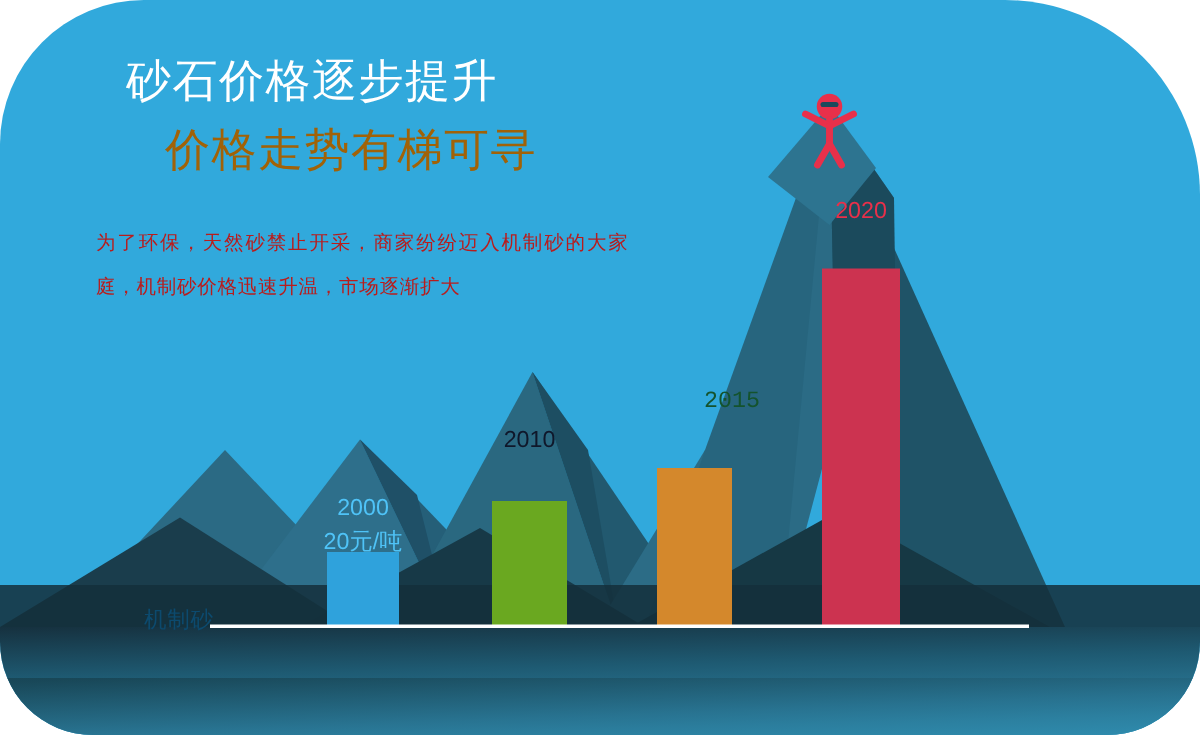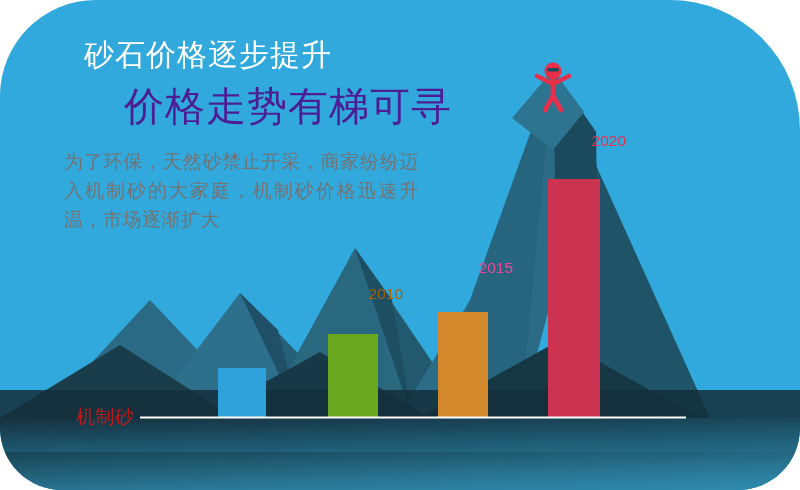--- a/index.html
+++ b/index.html
@@ -43,56 +43,56 @@
     left: 84px;
     top: 40px;
     font-size: 30px;
     line-height: 1.0;
     color: #ffffff;
     letter-spacing: 1px;
     white-space: nowrap;
   }
   .subhead {
     position: absolute;
-    left: 124px;
+    left: 110px;
     top: 86px;
-    font-size: 40px;
+    font-size: 30px;
     line-height: 1.0;
-    color: #4c1d95;
+    color: #a16207;
     letter-spacing: 1px;
     white-space: nowrap;
   }
   .body-copy {
     position: absolute;
     left: 64px;
     top: 147px;
     width: 355px;
-    font-size: 19px;
+    font-size: 13px;
     line-height: 29px;
-    color: #737373;
+    color: #b91c1c;
     letter-spacing: 0.5px;
     text-align: justify;
   }
 
   .bar-label {
     position: absolute;
-    text-align: right;
+    text-align: center;
     font-size: 15.5px;
     line-height: 23px;
     white-space: nowrap;
   }
   .bar-label .yr { display: block; }
   .bar-label .pr { display: block; }
 
   .axis-label {
     position: absolute;
-    left: 76px;
+    left: 96px;
     top: 404px;
-    font-size: 19px;
-    color: #b91c1c;
+    font-size: 15px;
+    color: #0c4a6e;
     letter-spacing: 0.5px;
     white-space: nowrap;
   }
 </style>
 </head>
 <body>
 
 <div id="stage">
 
   <svg id="card-svg" viewBox="0 0 800 490" xmlns="http://www.w3.org/2000/svg">
@@ -170,26 +170,30 @@
   </svg>
 
   <div class="text-layer">
 
     <div class="headline">砂石价格逐步提升</div>
 
     <div class="subhead">价格走势有梯可寻</div>
 
     <div class="body-copy">为了环保，天然砂禁止开采，商家纷纷迈入机制砂的大家庭，机制砂价格迅速升温，市场逐渐扩大</div>
 
-
-    <div class="bar-label" style="left:303px; top:282px; width:100px; color:#a16207;">
+    <div class="bar-label" style="left:192px; top:327px; width:100px; color:#4fc3f7;">
+      <span class="yr">2000</span>
+      <span class="pr">20元/吨</span>
+    </div>
+
+    <div class="bar-label" style="left:303px; top:282px; width:100px; color:#0f172a;">
       <span class="yr">2010</span>
     </div>
 
-    <div class="bar-label" style="left:413px; top:256px; width:100px; color:#ec4899;">
+    <div class="bar-label" style="left:438px; top:256px; width:100px; color:#14532d;font-family:Liberation Mono, monospace;">
       <span class="yr">2015</span>
     </div>
 
     <div class="bar-label" style="left:522px; top:129px; width:104px; color:#e8304a;">
       <span class="yr">2020</span>
     </div>
 
     <div class="axis-label">机制砂</div>
 
   </div>

